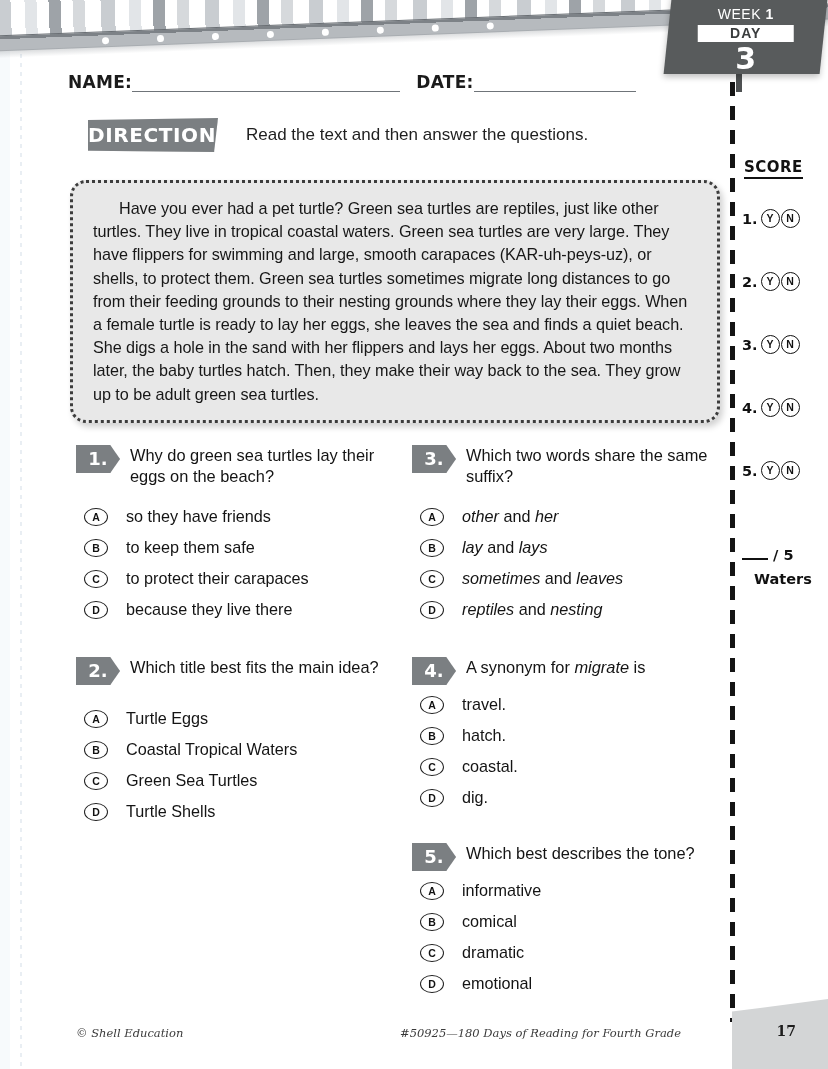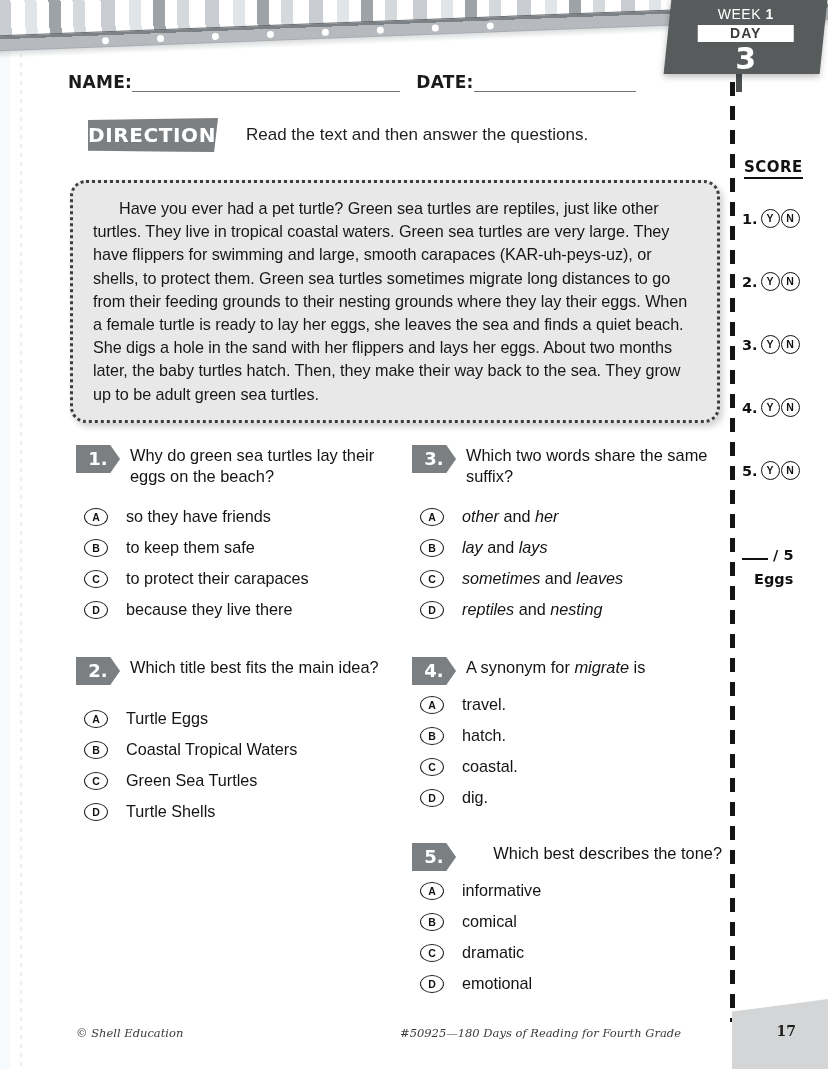--- a/index.html
+++ b/index.html
@@ -587,21 +587,21 @@
         <div class="option">
           <span class="bubble">D</span>
           <span class="otext">dig.</span>
         </div>
       </div>
     </div>
 
     <div class="question">
       <div class="qhead" style="min-height:26px;">
         <div class="qbadge">5.</div>
-        <div class="qtext" style="white-space:nowrap;text-align:right;">Which best describes the tone?</div>
+        <div class="qtext" style="white-space:nowrap;">Which best describes the tone?</div>
       </div>
       <div class="options" style="margin-top:8px;">
         <div class="option">
           <span class="bubble">A</span>
           <span class="otext">informative</span>
         </div>
         <div class="option">
           <span class="bubble">B</span>
           <span class="otext">comical</span>
         </div>
@@ -637,21 +637,21 @@
     </div>
     <div class="score-row" style="margin-top:44px;">
       <span class="score-num">5.</span><span class="yn">Y</span><span class="yn">N</span>
     </div>
 
     <div class="total-block">
       <div class="total-line">
         <span class="blank-rule"></span>
         <span>/ 5</span>
       </div>
-      <div class="total-word">Eggs</div>
+      <div class="total-word">Waters</div>
     </div>
   </div>
 
   <div class="footer-left">© Shell Education</div>
   <div class="footer-center">#50925—180 Days of Reading for Fourth Grade</div>
   <div class="page-corner"></div>
   <div class="page-number">17</div>
 
 </div>
 

